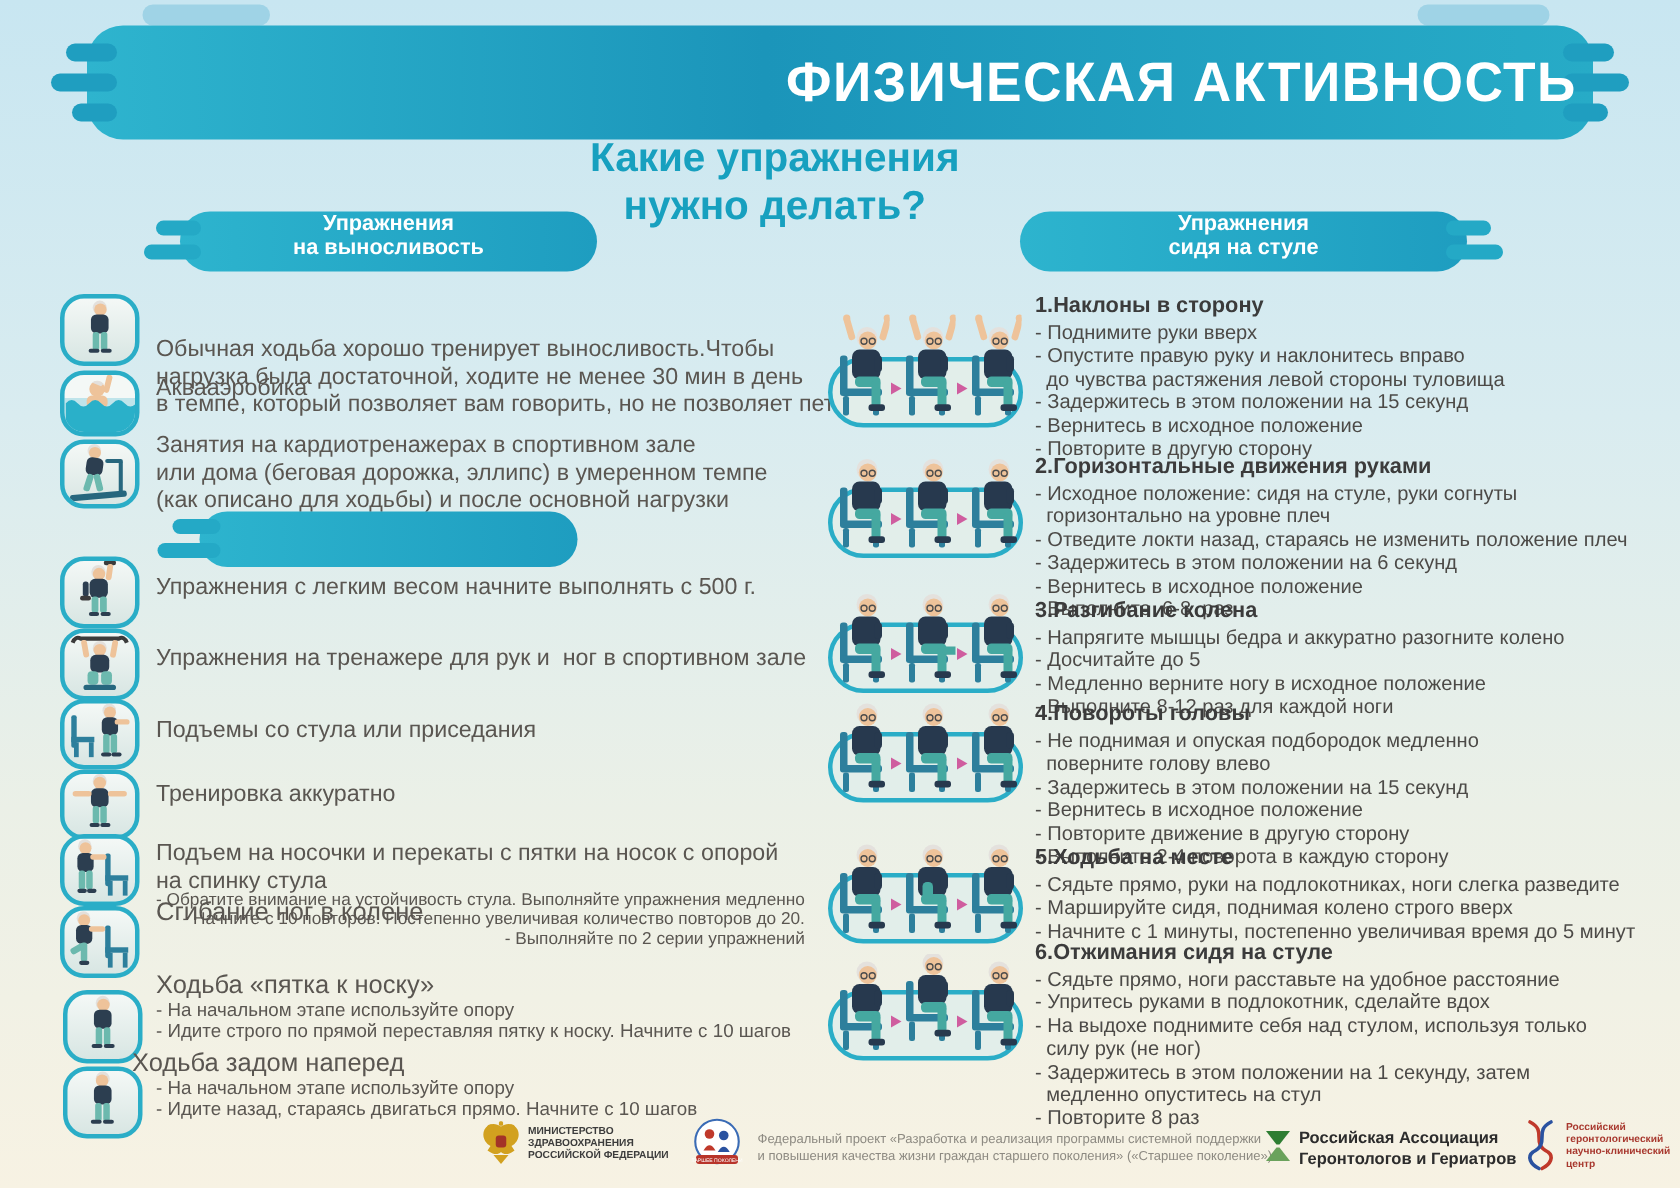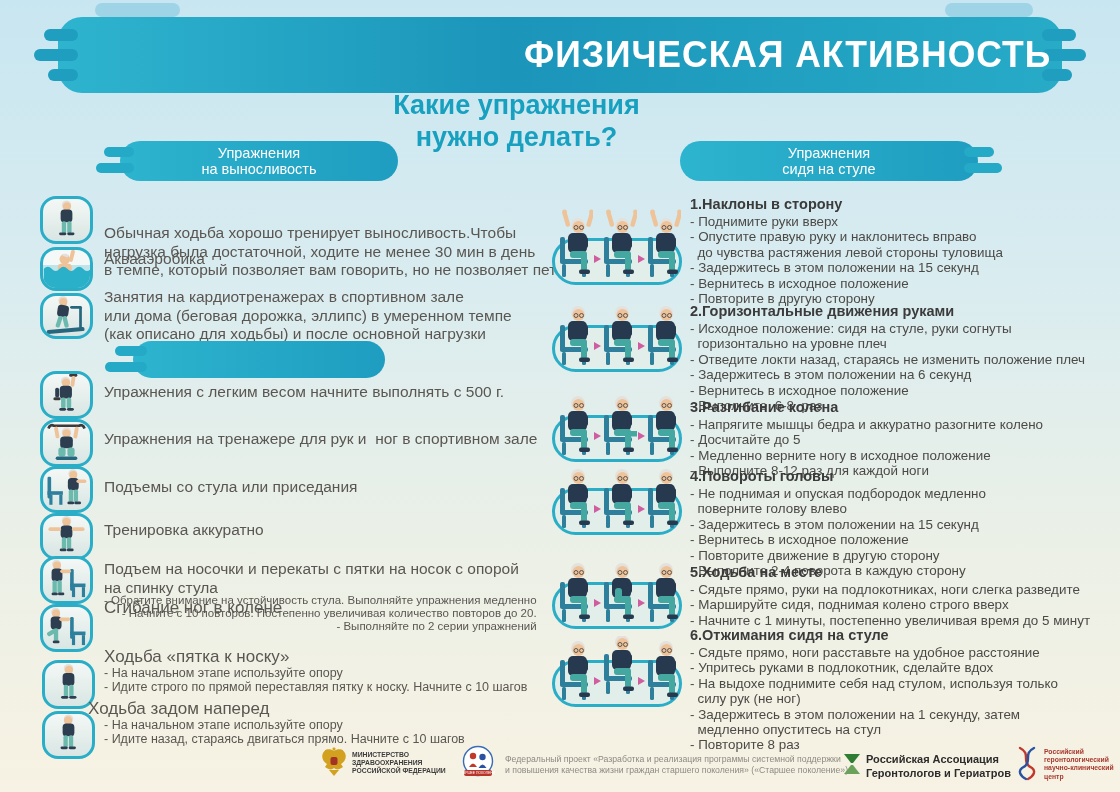--- a/index.html
+++ b/index.html
@@ -13,22 +13,22 @@
   
   .lightpill{position:absolute;background:#9fd3e6;border-radius:9px;z-index:0;}
   .banner{position:absolute;left:58px;top:5px;width:1004px;height:76px;border-radius:24px;
     background:linear-gradient(90deg,#2eb4ce,#1b95ba 45%,#27abc7);z-index:1;
     display:flex;align-items:center;justify-content:flex-end;margin-top:12px;}
   .banner .drip{position:absolute;background:#1f9ec0;border-radius:8px;}
   .banner h1{margin:0;color:#fff;font-size:37px;font-weight:bold;letter-spacing:1px;transform:scaleX(.96);}
   .subtitle{position:absolute;left:0;top:90px;width:1033px;text-align:center;
     color:#17a0bf;font-size:27px;font-weight:bold;line-height:1.18;white-space:pre-line;}
   
-  .badge{position:absolute;border-radius:20px;color:#fff;font-weight:normal;text-align:center;
-    background:linear-gradient(90deg,#2db4ce,#1e9dc0);display:flex;flex-direction:column;justify-content:center;
+  .badge{position:absolute;border-radius:20px;color:#fff;font-weight:bold;text-align:center;
+    background:linear-gradient(90deg,#2db4ce,#1e9dc0);display:flex;flex-direction:column;
     z-index:2;}
   .badge .bdrip{position:absolute;background:#24a9c6;border-radius:7px;}
   .badge-2line{font-size:14.5px;line-height:1.12;white-space:pre-line;}
   
   .icon{position:absolute;width:53px;box-sizing:border-box;border:3px solid #2aadc7;border-radius:16px;
     background:linear-gradient(180deg,#f4f8f6,#d8e6e3);display:flex;align-items:flex-end;justify-content:center;
     overflow:hidden;}
   .icon svg{display:block;}
   
   .t{position:absolute;color:#5a5651;font-size:15.5px;line-height:18.6px;white-space:pre-wrap;}

